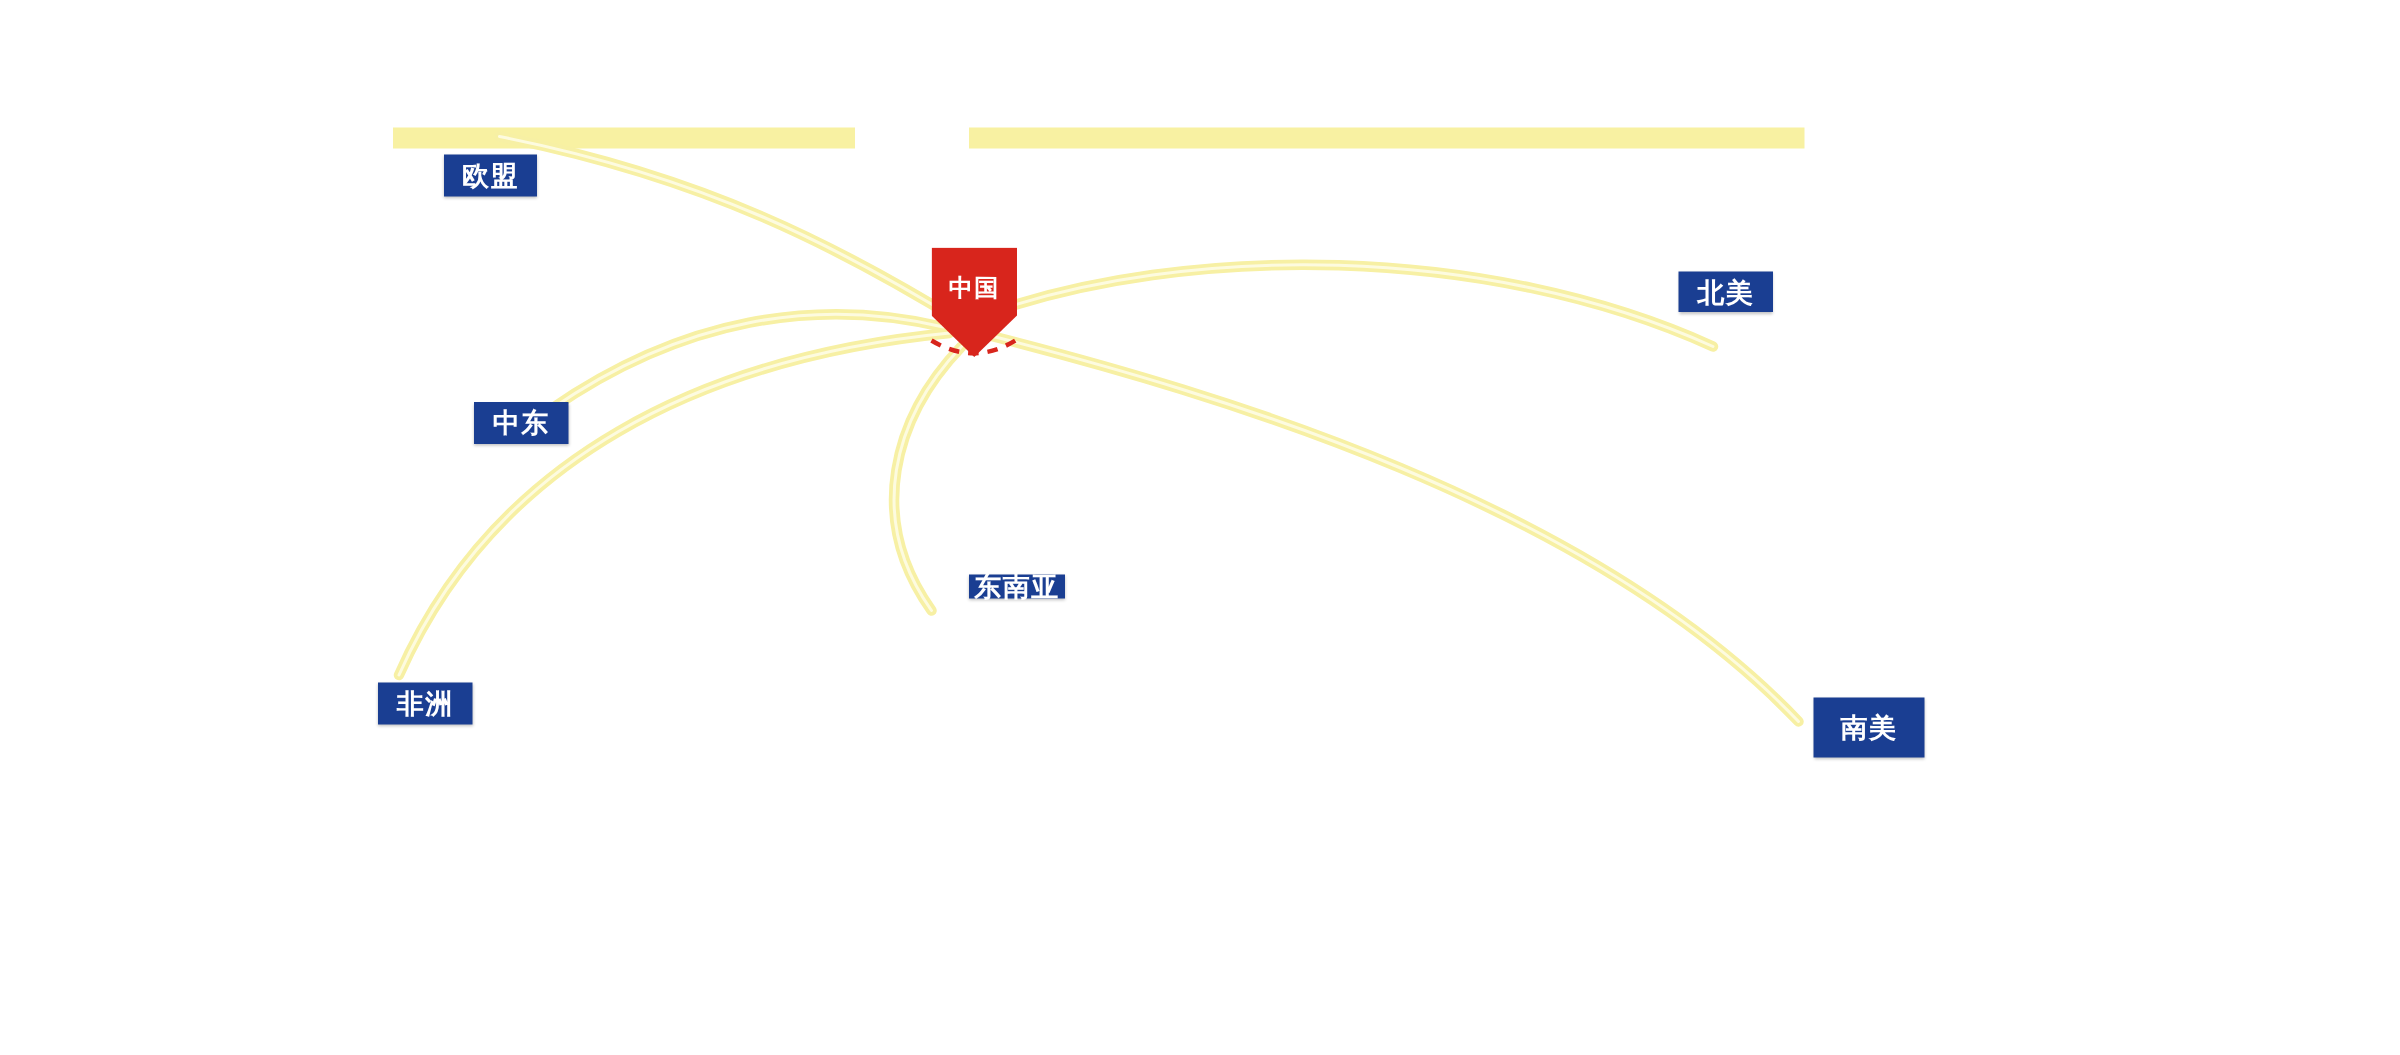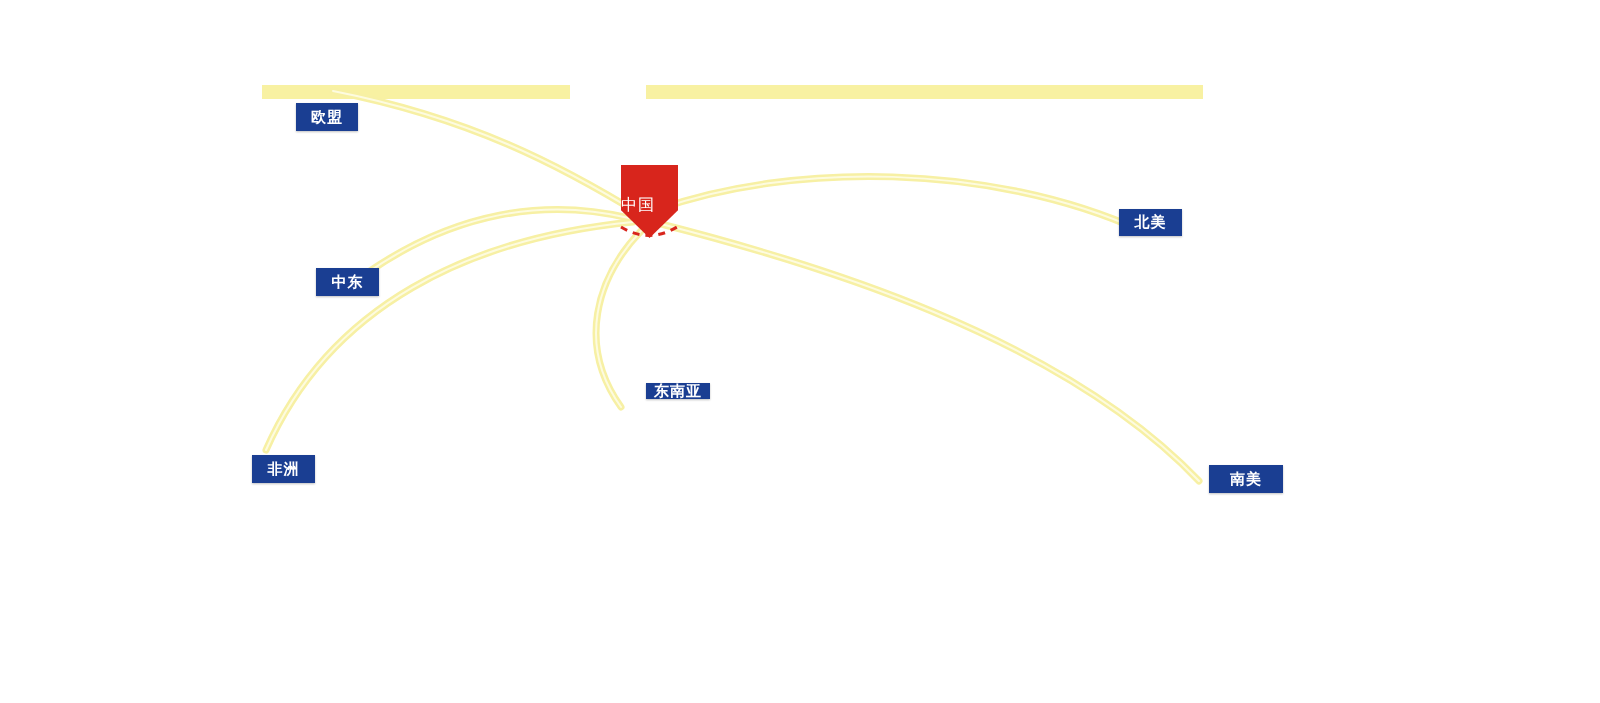--- a/index.html
+++ b/index.html
@@ -51,47 +51,47 @@
 
   
   .region-label {
     position: absolute;
     display: flex;
     align-items: center;
     justify-content: center;
     background: #1a3e92;
     color: #ffffff;
     font-weight: bold;
-    font-size: 15px;
+    font-size: 18px;
     letter-spacing: 1px;
     cursor: pointer;
     box-shadow: 0 1px 2px rgba(0,0,0,0.25);
   }
   .lbl-eu             { left: 296px;  top: 103px; width: 62px; height: 28px; }
-  .lbl-north-america  { left: 1119px; top: 181px; width: 63px; height: 27px; margin-top: 28px; }
+  .lbl-north-america  { left: 1119px; top: 181px; width: 63px; height: 27px; }
   .lbl-middle-east    { left: 316px;  top: 268px; width: 63px; height: 28px; }
   .lbl-southeast-asia { left: 646px;  top: 383px; width: 64px; height: 16px; }
   .lbl-africa         { left: 252px;  top: 455px; width: 63px; height: 28px; font-family: Liberation Serif, serif; }
-  .lbl-south-america  { left: 1209px; top: 465px; width: 74px; height: 28px; text-align: right; }
+  .lbl-south-america  { left: 1209px; top: 465px; width: 74px; height: 40px; text-align: right; }
 
   
   .china-pin {
     position: absolute;
     left: 621px;
     top: 165px;
     width: 57px;
     height: 73px;
     background: #d8251c;
     clip-path: polygon(0 0, 100% 0, 100% 62%, 50% 100%, 0 62%);
     display: flex;
-    justify-content: flex-start;
+    justify-content: center;
     align-items: flex-start;
-    padding-top: 30px;
+    padding-top: 17px;
     color: #ffffff;
-    font-weight: normal;
+    font-weight: bold;
     font-size: 16px;
     letter-spacing: 1px;
     cursor: pointer;
   }
 </style>
 </head>
 <body>
 
 <div class="stage">
 

